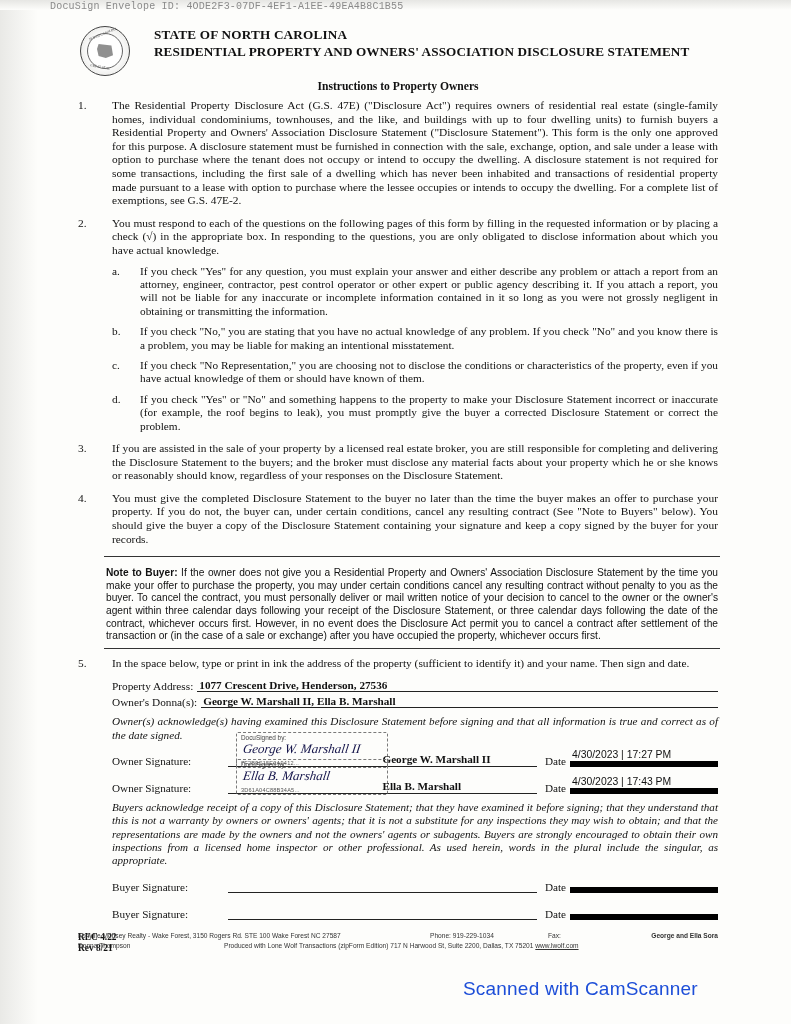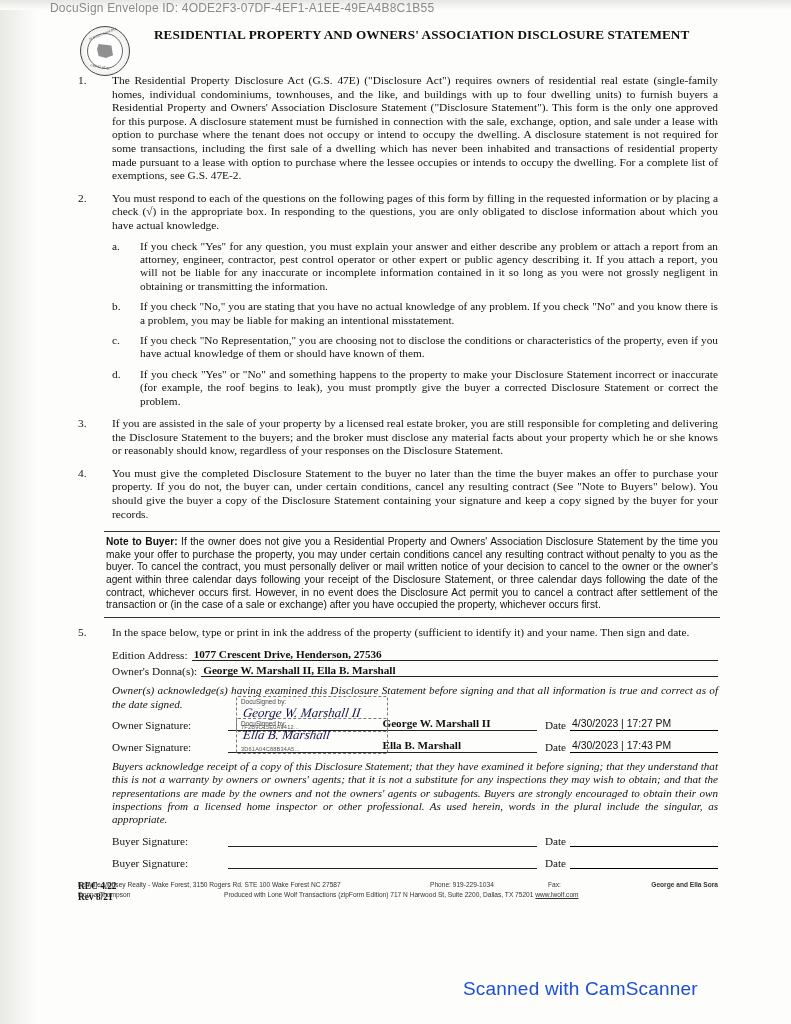--- a/index.html
+++ b/index.html
@@ -29,22 +29,22 @@
     background: linear-gradient(to right, #e9e9e6, #fdfdfb);
   }
   .scan-edge-top {
     position: absolute;
     left: 0; top: 0; width: 791px; height: 10px;
     background: linear-gradient(to bottom, #e6e6e3, #fdfdfb);
   }
   .envelope-id {
     position: absolute;
     left: 50px; top: 1px;
-    font-family: Liberation Sans, sans-serif;
-    font-size: 12px;
+    font-family: Liberation Mono, monospace;
+    font-size: 10px;
     color: #8a8a8a;
     letter-spacing: 0.2px;
     white-space: nowrap;
   }
   .content {
     position: absolute;
     left: 78px;
     top: 22px;
     width: 640px;
   }
@@ -143,21 +143,21 @@
   .sub .sub-body {
     margin-left: 28px;
   }
   
   .note-box {
     margin-top: 10px;
     margin-left: 26px;
     width: 612px;
     border-top: 1.1px solid #333;
     border-bottom: 1.1px solid #333;
-    padding: 4px 2px 5px 2px;
+    padding: 10px 2px 5px 2px;
     font-family: "Liberation Sans", sans-serif;
     font-size: 10.2px;
     line-height: 12.6px;
     text-align: justify;
   }
   .note-box .lead { font-weight: bold; }
   
   .fields {
     margin-left: 34px;
     margin-top: 3px;
@@ -212,21 +212,21 @@
     position: absolute;
     left: 50%;
     bottom: 1px;
     font-weight: bold;
     font-size: 11.2px;
     white-space: nowrap;
   }
   .date-label { padding: 0 4px 0 8px; white-space: nowrap; text-align: right; }
   .date-line {
     width: 148px;
-    border-bottom: 1px solid #000000;
+    border-bottom: 6px solid #000000;
     height: 14px;
     position: relative;
   }
   .date-val {
     position: absolute;
     left: 2px; bottom: 1px;
     font-family: "Liberation Sans", sans-serif;
     font-size: 10.4px;
     white-space: nowrap;
   }
@@ -341,24 +341,26 @@
 
     <div class="header">
       <div class="seal">
         <div class="seal-glyph"></div>
         <div class="seal-text">
           <span class="seal-t1">NORTH CAROLINA</span>
           <span class="seal-t2">GREAT SEAL</span>
         </div>
       </div>
       <div class="title-block">
+        <div class="title-1">STATE OF NORTH CAROLINA</div>
         <div class="title-2">RESIDENTIAL PROPERTY AND OWNERS' ASSOCIATION DISCLOSURE STATEMENT</div>
       </div>
     </div>
 
+    <div class="instr-head">Instructions to Property Owners</div>
 
     <div class="item">
       <div class="num">1.</div>
       <div class="item-body">The Residential Property Disclosure Act (G.S. 47E) ("Disclosure Act") requires owners of residential real estate (single-family homes, individual condominiums, townhouses, and the like, and buildings with up to four dwelling units) to furnish buyers a Residential Property and Owners' Association Disclosure Statement ("Disclosure Statement"). This form is the only one approved for this purpose. A disclosure statement must be furnished in connection with the sale, exchange, option, and sale under a lease with option to purchase where the tenant does not occupy or intend to occupy the dwelling. A disclosure statement is not required for some transactions, including the first sale of a dwelling which has never been inhabited and transactions of residential property made pursuant to a lease with option to purchase where the lessee occupies or intends to occupy the dwelling. For a complete list of exemptions, see G.S. 47E-2.</div>
     </div>
 
     <div class="item">
       <div class="num">2.</div>
       <div class="item-body">You must respond to each of the questions on the following pages of this form by filling in the requested information or by placing a check (√) in the appropriate box. In responding to the questions, you are only obligated to disclose information about which you have actual knowledge.</div>
       <div class="item-body">
@@ -395,21 +397,21 @@
       <span class="lead">Note to Buyer:</span><span> If the owner does not give you a Residential Property and Owners' Association Disclosure Statement by the time you make your offer to purchase the property, you may under certain conditions cancel any resulting contract without penalty to you as the buyer. To cancel the contract, you must personally deliver or mail written notice of your decision to cancel to the owner or the owner's agent within three calendar days following your receipt of the Disclosure Statement, or three calendar days following the date of the contract, whichever occurs first. However, in no event does the Disclosure Act permit you to cancel a contract after settlement of the transaction or (in the case of a sale or exchange) after you have occupied the property, whichever occurs first.</span>
     </div>
 
     <div class="item" style="margin-top:8px;">
       <div class="num">5.</div>
       <div class="item-body">In the space below, type or print in ink the address of the property (sufficient to identify it) and your name. Then sign and date.</div>
     </div>
 
     <div class="fields">
       <div class="field-row">
-        <div class="field-label">Edition Address:</div>
+        <div class="field-label">Property Address:</div>
         <div class="field-value">1077 Crescent Drive, Henderson,  27536</div>
       </div>
       <div class="field-row">
         <div class="field-label">Owner's Donna(s):</div>
         <div class="field-value">George W. Marshall II, Ella B. Marshall</div>
       </div>
     </div>
 
     <div class="ack-para">Owner(s) acknowledge(s) having examined this Disclosure Statement before signing and that all information is true and correct as of the date signed.</div>
 

